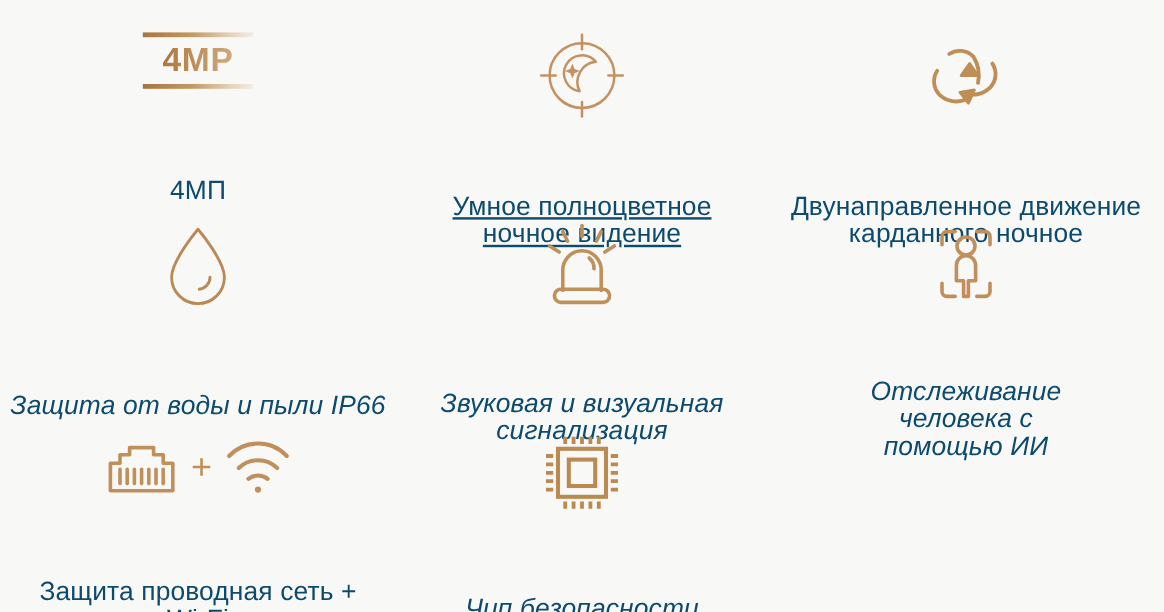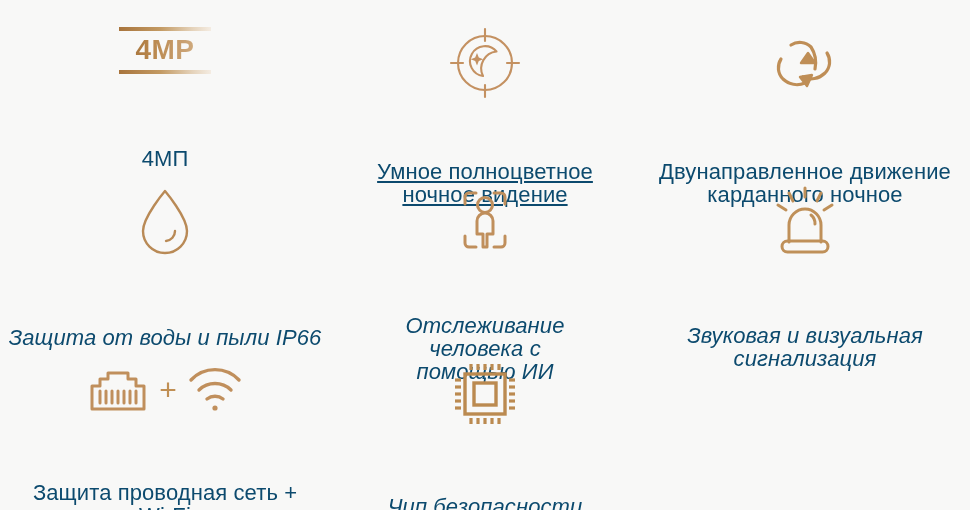--- a/index.html
+++ b/index.html
@@ -154,51 +154,51 @@
   <div class="cell r2 r2c1">
     <div class="icon-wrap">
       <svg width="62" height="76" viewBox="0 0 62 76" fill="none" stroke="#b98a56" stroke-width="2.4" stroke-linecap="round">
         <path d="M31 7 C31 7 9 33 9 47 a22 22 0 0 0 44 0 C53 33 31 7 31 7 Z" stroke-linejoin="round"></path>
         <path d="M41 47 a10 10 0 0 1 -9 10"></path>
       </svg>
     </div>
     <div class="caption">Защита от воды и пыли IP66</div>
   </div>
 
-  <div class="cell r2 r2c2">
-    <div class="icon-wrap">
-      <svg width="76" height="74" viewBox="0 0 76 74" fill="none" stroke="#c08f5c" stroke-width="3" stroke-linecap="round">
-        <path d="M18 20 v-7 a4 4 0 0 1 4 -4 h7"></path>
-        <path d="M58 20 v-7 a4 4 0 0 0 -4 -4 h-7"></path>
-        <path d="M18 52 v7 a4 4 0 0 0 4 4 h7"></path>
-        <path d="M58 52 v7 a4 4 0 0 1 -4 4 h-7"></path>
-        <circle cx="38" cy="21" r="7.5"></circle>
-        <path d="M30 37 a8 8 0 0 1 16 0 v13 h-6 v13 h-4 v-13 h-6 Z" stroke-linejoin="round"></path>
-      </svg>
-    </div>
-    <div class="caption">Отслеживание
-человека с
-помощью ИИ</div>
-  </div>
-
   <div class="cell r2 r2c3">
     <div class="icon-wrap">
       <svg width="70" height="78" viewBox="0 0 70 78" fill="none" stroke="#bf9059" stroke-width="3" stroke-linecap="round">
         <line x1="35" y1="4" x2="35" y2="13"></line>
         <line x1="19" y1="9" x2="23" y2="17"></line>
         <line x1="51" y1="9" x2="47" y2="17"></line>
         <line x1="8" y1="21" x2="16" y2="26"></line>
         <line x1="62" y1="21" x2="54" y2="26"></line>
         <path d="M19 58 v-17 a16 16 0 0 1 32 0 v17" stroke-linejoin="round"></path>
         <path d="M41 31 a11 11 0 0 1 4 9"></path>
         <rect x="12" y="57" width="46" height="11" rx="5.5"></rect>
       </svg>
     </div>
     <div class="caption">Звуковая и визуальная
 сигнализация</div>
+  </div>
+
+  <div class="cell r2 r2c2">
+    <div class="icon-wrap">
+      <svg width="76" height="74" viewBox="0 0 76 74" fill="none" stroke="#c08f5c" stroke-width="3" stroke-linecap="round">
+        <path d="M18 20 v-7 a4 4 0 0 1 4 -4 h7"></path>
+        <path d="M58 20 v-7 a4 4 0 0 0 -4 -4 h-7"></path>
+        <path d="M18 52 v7 a4 4 0 0 0 4 4 h7"></path>
+        <path d="M58 52 v7 a4 4 0 0 1 -4 4 h-7"></path>
+        <circle cx="38" cy="21" r="7.5"></circle>
+        <path d="M30 37 a8 8 0 0 1 16 0 v13 h-6 v13 h-4 v-13 h-6 Z" stroke-linejoin="round"></path>
+      </svg>
+    </div>
+    <div class="caption">Отслеживание
+человека с
+помощью ИИ</div>
   </div>
 
 
   <div class="cell r3 r3c2">
     <div class="icon-wrap">
       <div class="inline-icons">
         <span>
           <svg width="64" height="56" viewBox="0 0 64 56" fill="none" stroke="#c08f5c" stroke-width="3" stroke-linecap="round" stroke-linejoin="round">
             <path d="M6 48 v-23 h8 v-7 h8 v-6 h20 v6 h8 v7 h8 v23 Z"></path>
             <line x1="14" y1="30" x2="14" y2="42"></line>

